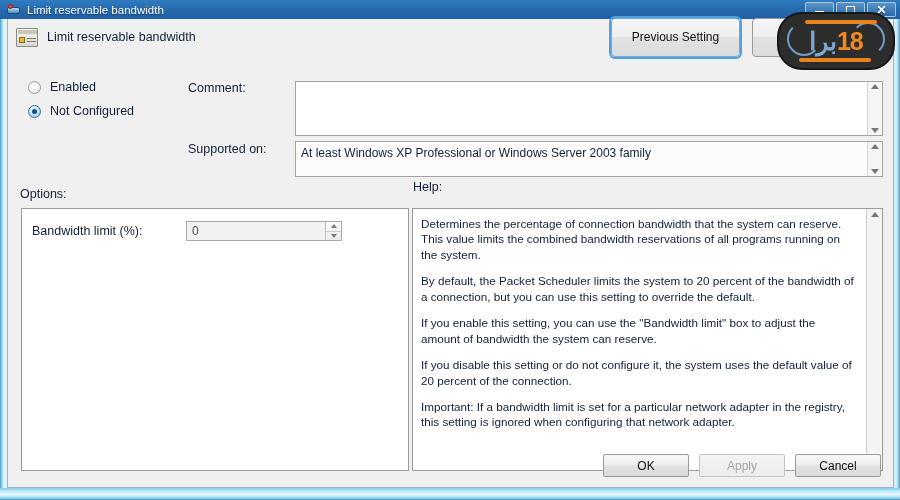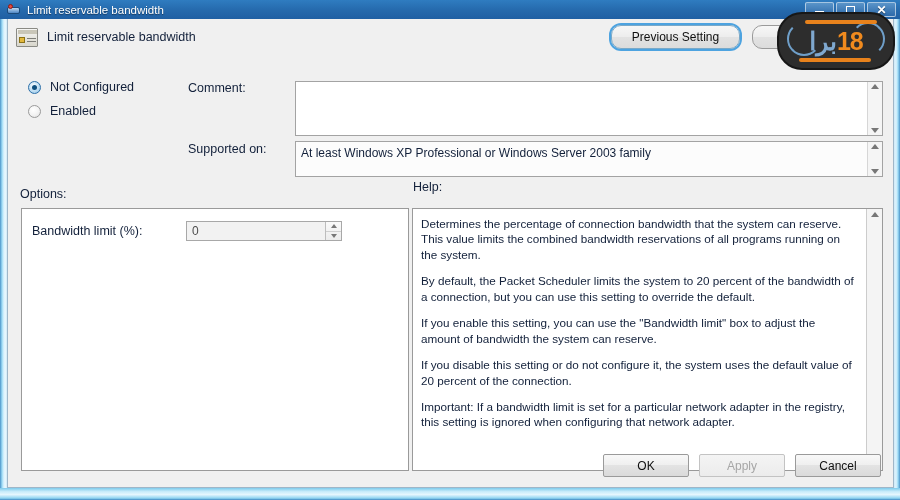--- a/index.html
+++ b/index.html
@@ -140,24 +140,24 @@
   }
   .hdr-icon .tl { position: absolute; left: 1px; top: 1px; width: 19px; height: 4px; background: #c9c6b8; }
   .hdr-icon .yb { position: absolute; left: 2px; top: 8px; width: 6px; height: 6px; background: #e3b83c; border: 1px solid #8c7216; }
   .hdr-icon .ln1 { position: absolute; left: 10px; top: 9px; width: 9px; height: 1.5px; background: #7d7d78; }
   .hdr-icon .ln2 { position: absolute; left: 10px; top: 12px; width: 9px; height: 1.5px; background: #7d7d78; }
   .hdr-title {
     font-size: 12.5px; color: #12203a; white-space: nowrap;
   }
   .hdr-spacer { flex: 1; }
   .nav-btn {
-    height: 24px; min-width: 129px; margin-right: 12px;
+    height: 39px; min-width: 129px; margin-right: 12px;
     font-size: 12px; color: #101010;
     background: linear-gradient(180deg,#f7f7f7 0%,#ededed 48%,#e2e2e2 50%,#dcdcdc 100%);
-    border: 1px solid #9a9a9a; border-radius: 10px;
+    border: 1px solid #9a9a9a; border-radius: 4px;
     display: flex; align-items: center; justify-content: center;
     white-space: nowrap;
   }
   .nav-btn.focused {
     box-shadow: 0 0 0 2px #4da3e0;
     border-color: #7aa9c8;
   }
 
   
   .opt-radios {
@@ -325,27 +325,27 @@
           <div class="ln1"></div>
           <div class="ln2"></div>
       </div>
       <div class="hdr-title">Limit reservable bandwidth</div>
       <div class="hdr-spacer"></div>
       <div class="nav-btn focused">Previous Setting</div>
       <div class="nav-btn">Next Setting</div>
     </div>
 
     <div class="opt-radios">
+      <div class="radio-row">
+        <span class="radio-circle"></span>
+        <span class="radio-label">Enabled</span>
+      </div>
       <div class="radio-row checked">
         <span class="radio-circle"></span>
         <span class="radio-label">Not Configured</span>
-      </div>
-      <div class="radio-row">
-        <span class="radio-circle"></span>
-        <span class="radio-label">Enabled</span>
       </div>
     </div>
 
     <div class="field-label lbl-comment">Comment:</div>
     <div class="textbox tb-comment">
       <div class="tb-inner"></div>
       <div class="mini-sb">
         <span class="sb-arrow sb-up"></span>
         <span class="sb-arrow sb-down"></span>
       </div>

